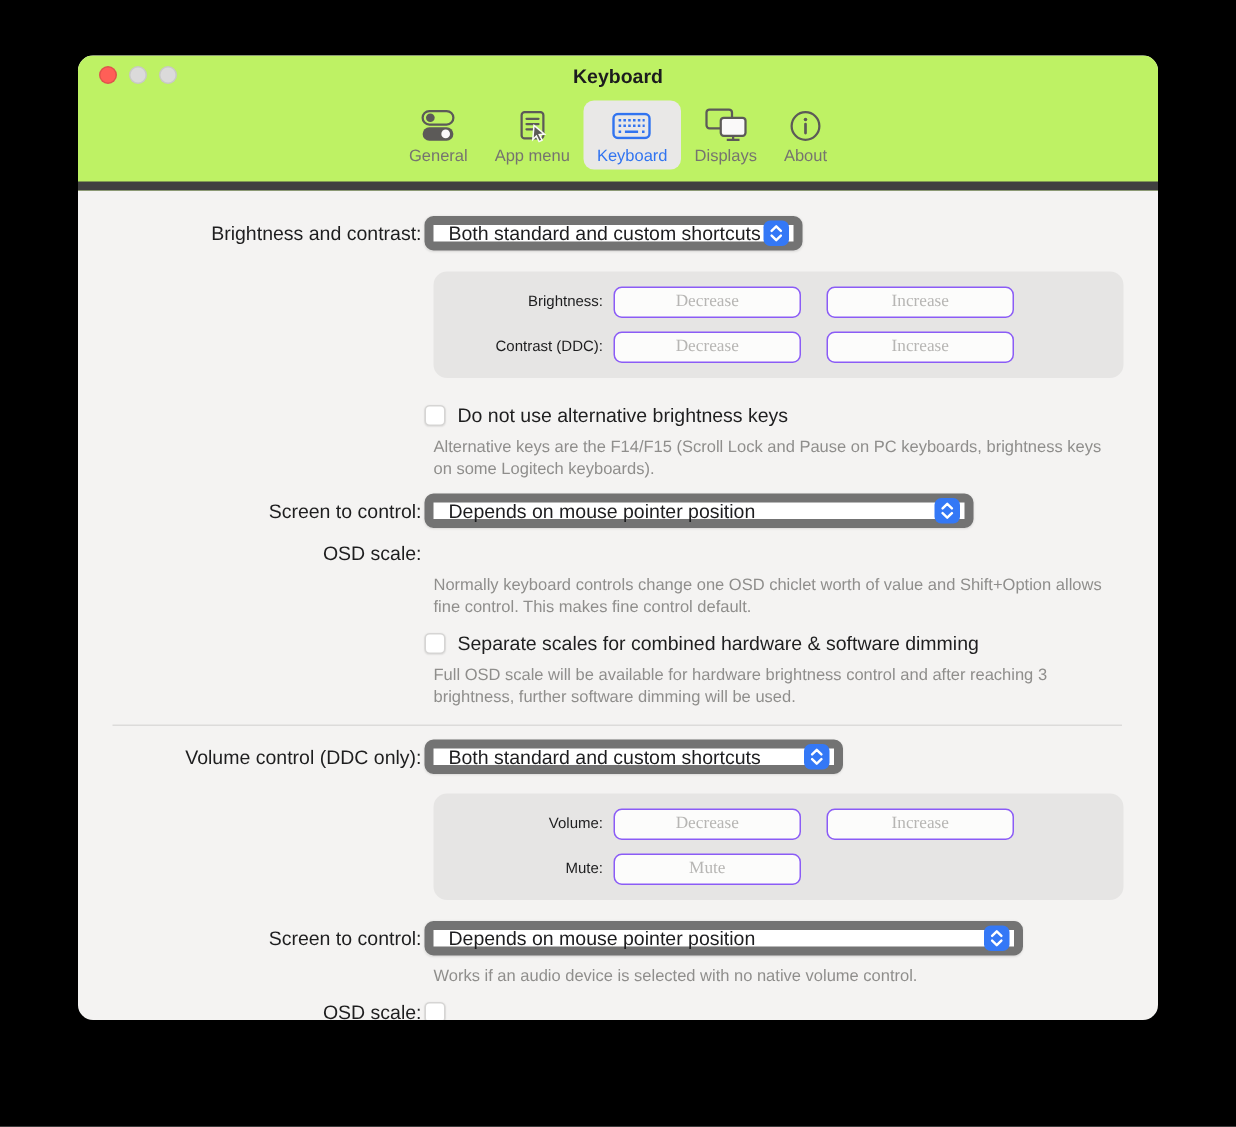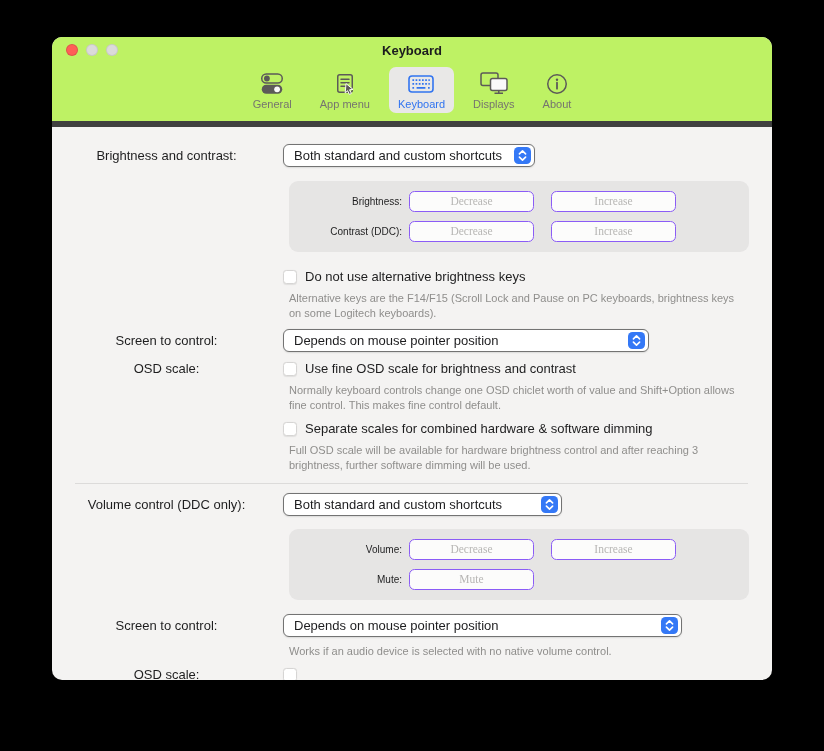--- a/index.html
+++ b/index.html
@@ -13,34 +13,34 @@
   
   .header { background: #bef264; border-bottom: 6px solid #404040; }
   .titlebar { position: relative; height: 26px; }
   .traffic-lights { position: absolute; left: 14px; top: 7px; display: flex; gap: 8px; }
   .tl { width: 12px; height: 12px; border-radius: 50%; }
   .tl-close { background: #FF5F57; border: 0.5px solid rgba(0,0,0,.12); }
   .tl-dim { background: #DBDADA; border: 0.5px solid rgba(0,0,0,.08); }
   .window-title { text-align: center; font-size: 13px; font-weight: bold;
     color: #1c1c1e; line-height: 28px; }
   .toolbar { display: flex; justify-content: center; align-items: flex-start;
-    gap: 10px; padding: 4px 0 8px 0; }
+    gap: 0; padding: 4px 0 8px 0; }
   .tb-item { display: flex; flex-direction: column; align-items: center;
     padding: 4px 9px 3px 9px; border-radius: 7px; cursor: default; }
   .tb-item .tb-icon { height: 25px; display: flex; align-items: center; }
   .tb-item .tb-label { font-size: 11px; color: #76746F; margin-top: 2px; }
   .tb-item.selected { background: #E9E8E7; }
   .tb-item.selected .tb-label { color: #3174F0; }
   
   .content { padding-top: 17px; }
   .form-row { display: flex; align-items: center; }
-  .form-label { width: 231px; flex-shrink: 0; text-align: center; padding-right: 2px;
+  .form-label { width: 231px; flex-shrink: 0; text-align: right; padding-right: 2px;
     font-size: 13px; color: #1e1e1f; }
   
-  .popup { height: 23px; background: #fff; border: 1px solid #737373; border-radius: 6px;
+  .popup { height: 23px; background: #fff; border: 6px solid #737373; border-radius: 6px;
     display: inline-flex; align-items: center; justify-content: space-between;
     padding: 0 3px 0 10px; box-shadow: 0 0.5px 1.5px rgba(0,0,0,.1); cursor: default; }
   .popup .popup-text { font-size: 13px; color: #1d1d1f; white-space: nowrap;
     overflow: hidden; padding-right: 6px; }
   .popup .stepper { width: 17px; height: 17px; border-radius: 4.5px; background: #3478F6;
     flex-shrink: 0; display: flex; align-items: center; justify-content: center; }
   .w-a { width: 252px; } .w-b { width: 366px; } .w-c { width: 279px; } .w-d { width: 399px; }
   
   .panel { margin: 14px 0 0 237px; width: 460px; background: #E6E5E4;
     border-radius: 9px; padding: 10px 0; }
@@ -184,24 +184,20 @@
         <span class="stepper">
           <svg width="15" height="15" viewBox="0 0 16 16">
               <path d="M4.7 6.3 L8 3.1 L11.3 6.3 M4.7 9.7 L8 12.9 L11.3 9.7" stroke="#fff" stroke-width="1.7" fill="none" stroke-linecap="round" stroke-linejoin="round"></path>
             </svg>
         </span>
       </div>
     </div>
 
     <div class="form-row mt9">
       <span class="form-label">OSD scale:</span>
-      <div class="checkbox-row">
-        <span class="checkbox"></span>
-        <span class="cb-label">Use fine OSD scale for brightness and contrast</span>
-      </div>
     </div>
     <div class="help mt7">Normally keyboard controls change one OSD chiclet worth of value and Shift+Option allows fine control. This makes fine control default.</div>
 
     <div class="form-row mt8">
       <span class="form-label"></span>
       <div class="checkbox-row">
         <span class="checkbox"></span>
         <span class="cb-label">Separate scales for combined hardware &amp; software dimming</span>
       </div>
     </div>

